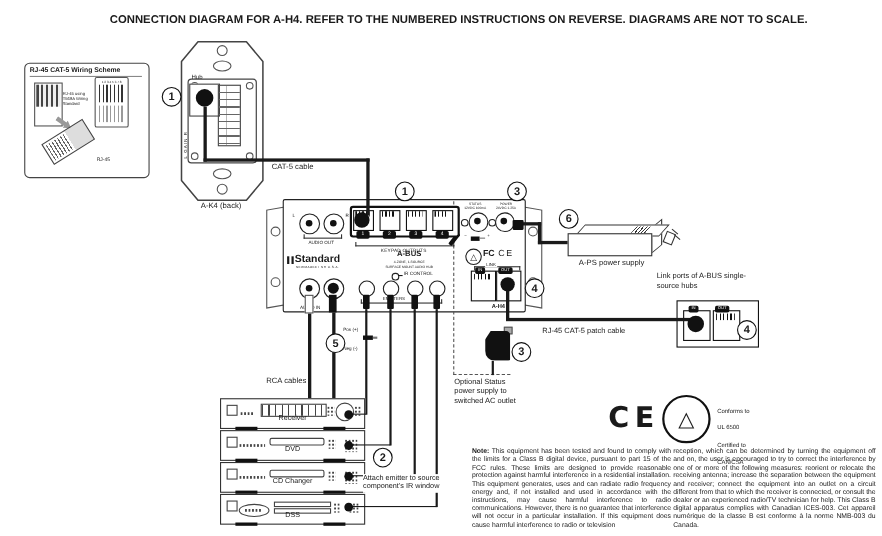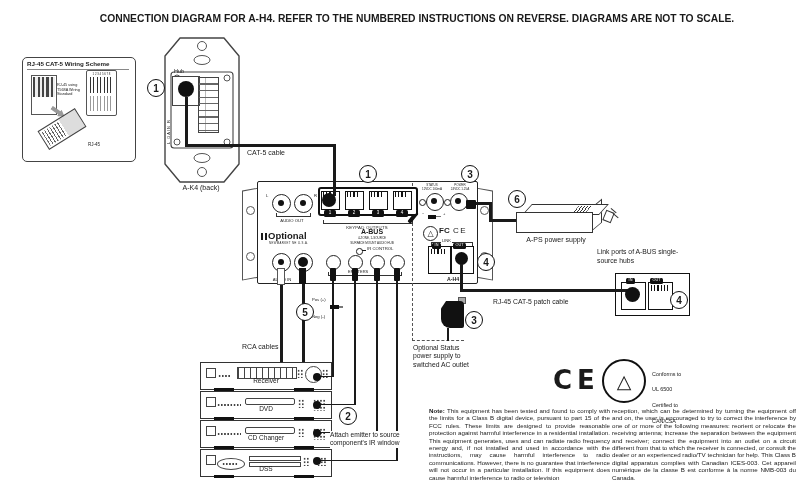--- a/index.html
+++ b/index.html
@@ -120,21 +120,21 @@
   <div class="jack" style="left:419px;top:199px;width:5px;height:5px;border-width:1px;z-index:5;"></div>
   <div class="jack" style="left:444px;top:199px;width:5px;height:5px;border-width:1px;z-index:5;"></div>
   <div class="ab" style="left:411px;top:211px;width:4px;height:13px;background:#111;border-radius:1px;transform:rotate(38deg);z-index:5;"></div>
   <div class="ab" style="left:428px;top:215px;width:8px;height:3.5px;background:#111;z-index:5;"></div>
   <div class="ln" style="left:436px;top:216px;width:5px;height:1.2px;background:#777;z-index:5;"></div>
   <div class="tx" style="left:422px;top:211px;font-size:4px;z-index:5;">−</div>
   <div class="tx" style="left:443px;top:211px;font-size:4px;z-index:5;">+</div>
 
   <div class="ln" style="left:261px;top:233px;width:2px;height:7px;z-index:5;"></div>
   <div class="ln" style="left:264.5px;top:233px;width:2px;height:7px;z-index:5;"></div>
-  <div class="tx" style="left:268px;top:230px;font-size:9.5px;font-weight:bold;z-index:5;">Optional</div>
+  <div class="tx" style="left:268px;top:230px;font-size:9.5px;font-weight:bold;z-index:5;">Standard</div>
   <div class="tx" style="left:269px;top:241px;font-size:2.8px;letter-spacing:0.4px;z-index:5;">NEWMARKET NH U.S.A.</div>
   <div class="tx" style="left:338px;top:228px;width:68px;text-align:center;font-size:7px;font-weight:bold;z-index:5;">A-BUS</div>
   <div class="tx" style="left:338px;top:236px;width:68px;text-align:center;font-size:3px;z-index:5;">4-ZONE, 1-SOURCE</div>
   <div class="tx" style="left:338px;top:240.5px;width:68px;text-align:center;font-size:3px;z-index:5;">SURFACE MOUNT AUDIO HUB</div>
   <div class="jack" style="left:356px;top:248px;width:4.5px;height:4.5px;border-width:1px;z-index:5;"></div>
   <div class="ln" style="left:361.5px;top:250px;width:4px;height:1px;z-index:5;"></div>
   <div class="tx" style="left:367px;top:246px;font-size:4.3px;z-index:5;">IR CONTROL</div>
 
   <div class="dashv" style="left:412px;top:183px;height:158px;"></div>
   <div class="dashh" style="left:412px;top:340px;width:52px;"></div>

